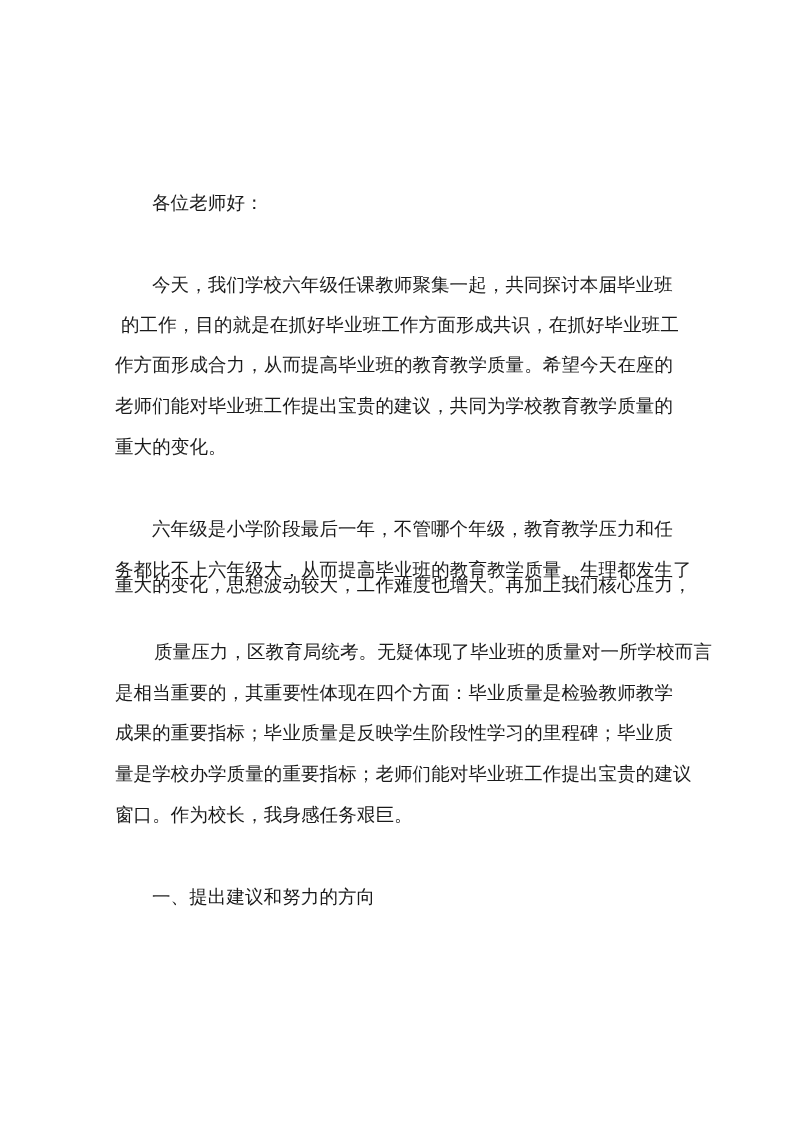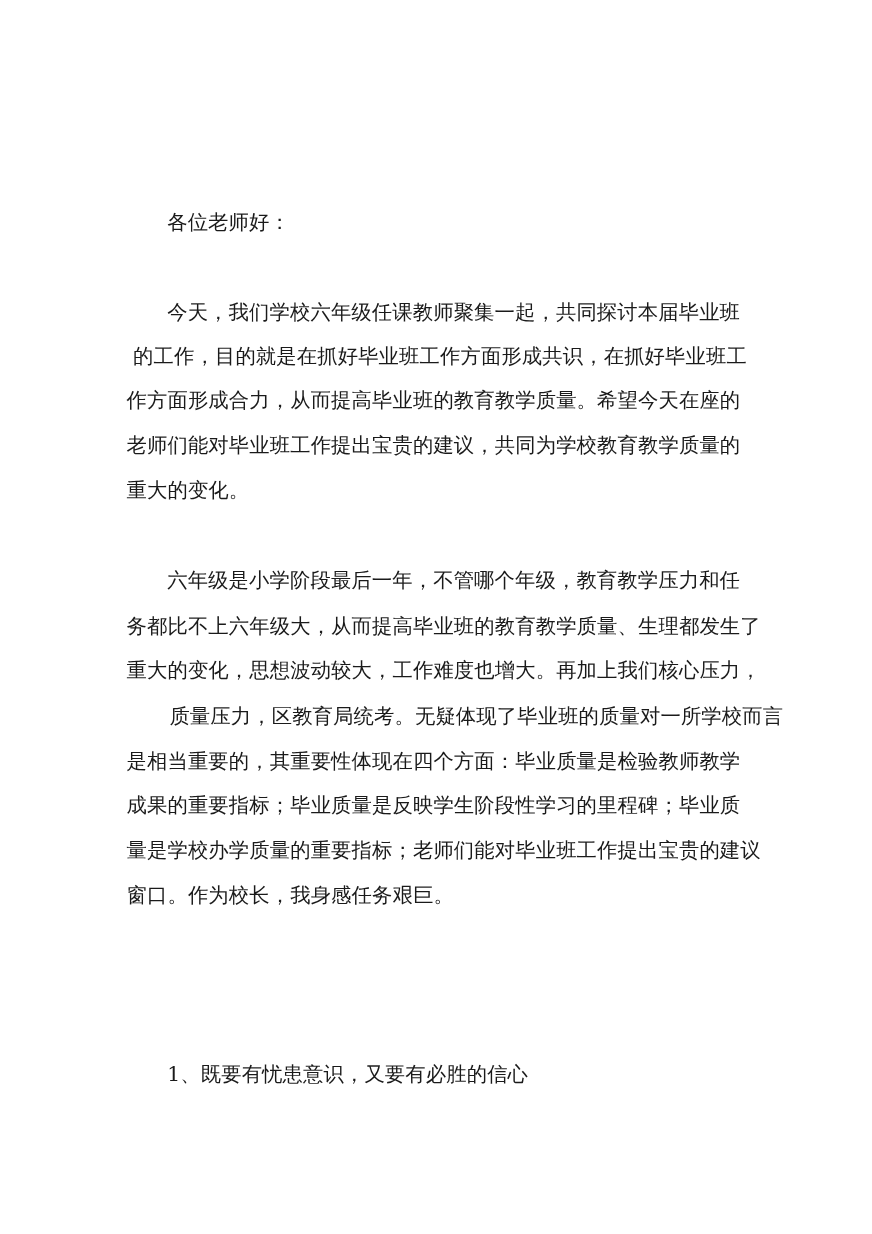--- a/index.html
+++ b/index.html
@@ -44,24 +44,24 @@
     <div class="line indent" style="top:273px;">今天，我们学校六年级任课教师聚集一起，共同探讨本届毕业班</div>
     <div class="line" style="top:313px;text-align:center;">的工作，目的就是在抓好毕业班工作方面形成共识，在抓好毕业班工</div>
     <div class="line" style="top:353px;">作方面形成合力，从而提高毕业班的教育教学质量。希望今天在座的</div>
     <div class="line" style="top:394px;">老师们能对毕业班工作提出宝贵的建议，共同为学校教育教学质量的</div>
     <div class="line" style="top:435px;">重大的变化。</div>
   </div>
 
   <div>
     <div class="line indent" style="top:517px;">六年级是小学阶段最后一年，不管哪个年级，教育教学压力和任</div>
     <div class="line" style="top:558px;">务都比不上六年级大，从而提高毕业班的教育教学质量、生理都发生了</div>
-    <div class="line" style="top:599px;font-family:Liberation Mono, monospace;">重大的变化，思想波动较大，工作难度也增大。再加上我们核心压力，</div>
+    <div class="line" style="top:573px;">重大的变化，思想波动较大，工作难度也增大。再加上我们核心压力，</div>
     <div class="line" style="top:640px;margin-left:39px;">质量压力，区教育局统考。无疑体现了毕业班的质量对一所学校而言</div>
     <div class="line" style="top:681px;">是相当重要的，其重要性体现在四个方面：毕业质量是检验教师教学</div>
     <div class="line" style="top:721px;">成果的重要指标；毕业质量是反映学生阶段性学习的里程碑；毕业质</div>
     <div class="line" style="top:762px;">量是学校办学质量的重要指标；老师们能对毕业班工作提出宝贵的建议</div>
     <div class="line" style="top:803px;">窗口。作为校长，我身感任务艰巨。</div>
   </div>
 
+  <div class="line indent" style="top:885px;">一、提出建议和努力的方向</div>
 
-  <div class="line indent" style="top:966px;">1、既要有忧患意识，又要有必胜的信心</div>
 
 </div>
 
 </body></html>

